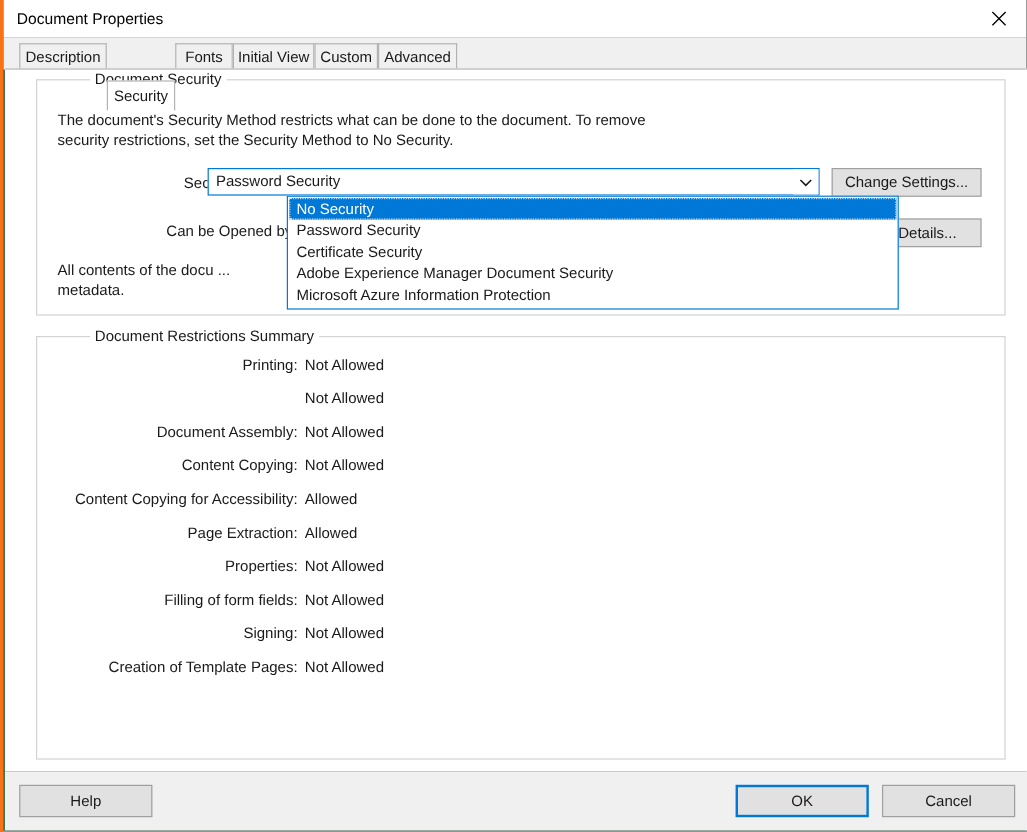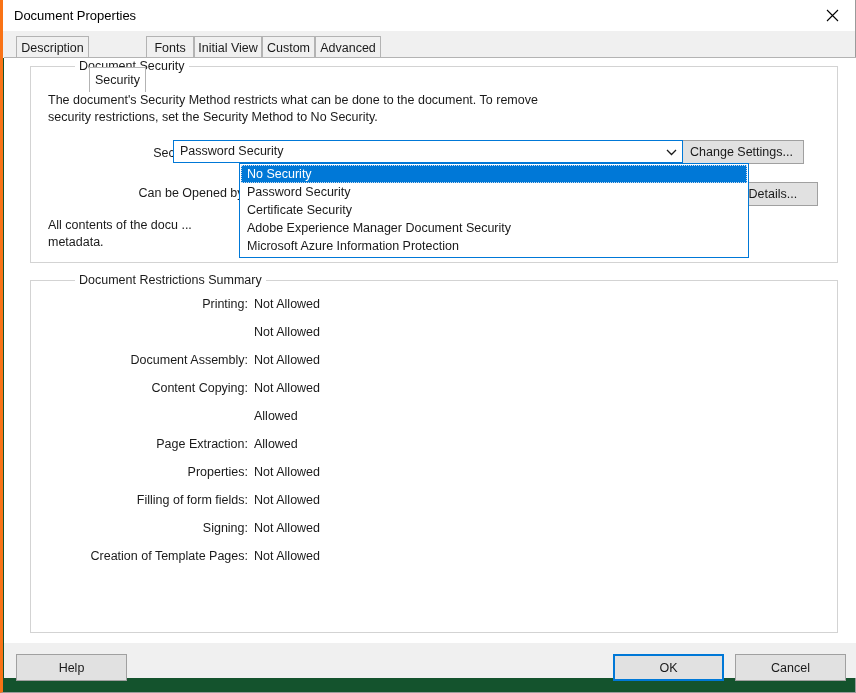--- a/index.html
+++ b/index.html
@@ -222,21 +222,21 @@
     background: #e1e1e1;
     font-family: "Liberation Sans", sans-serif;
     font-size: 12.5px;
     color: #1a1a1a;
     display: flex;
     align-items: center;
     justify-content: center;
     white-space: nowrap;
     padding: 0;
   }
-  #btn-change-settings { left: 648px; top: 73px; width: 125px; height: 24px; }
+  #btn-change-settings { left: 662px; top: 73px; width: 125px; height: 24px; }
   #btn-show-details { left: 662px; top: 115px; width: 125px; height: 24px; }
 
   
   .restriction-row {
     position: absolute;
     left: 0;
     width: 100%;
     height: 20px;
   }
   .restriction-label {
@@ -255,21 +255,21 @@
     color: #1a1a1a;
     white-space: nowrap;
   }
 
   
   #footer {
     position: absolute;
     left: 1px;
     top: 643px;
     width: 853px;
-    height: 35px;
+    height: 49px;
     background: #f0f0f0;
   }
   #btn-help { left: 12px; top: 11px; width: 111px; height: 27px; }
   #btn-ok {
     left: 609px; top: 11px; width: 111px; height: 27px;
     border: 2px solid #0078d7;
   }
   #btn-cancel { left: 731px; top: 11px; width: 111px; height: 27px; text-align: right; }
 </style>
 </head>
@@ -344,20 +344,21 @@
       </div>
       <div class="restriction-row" style="top:72px">
         <span class="restriction-label">Document Assembly:</span>
         <span class="restriction-value">Not Allowed</span>
       </div>
       <div class="restriction-row" style="top:100px">
         <span class="restriction-label">Content Copying:</span>
         <span class="restriction-value">Not Allowed</span>
       </div>
       <div class="restriction-row" style="top:128px">
+        <span class="restriction-label">Content Copying for Accessibility:</span>
         <span class="restriction-value">Allowed</span>
       </div>
       <div class="restriction-row" style="top:156px">
         <span class="restriction-label">Page Extraction:</span>
         <span class="restriction-value">Allowed</span>
       </div>
       <div class="restriction-row" style="top:184px">
         <span class="restriction-label">Properties:</span>
         <span class="restriction-value">Not Allowed</span>
       </div>

